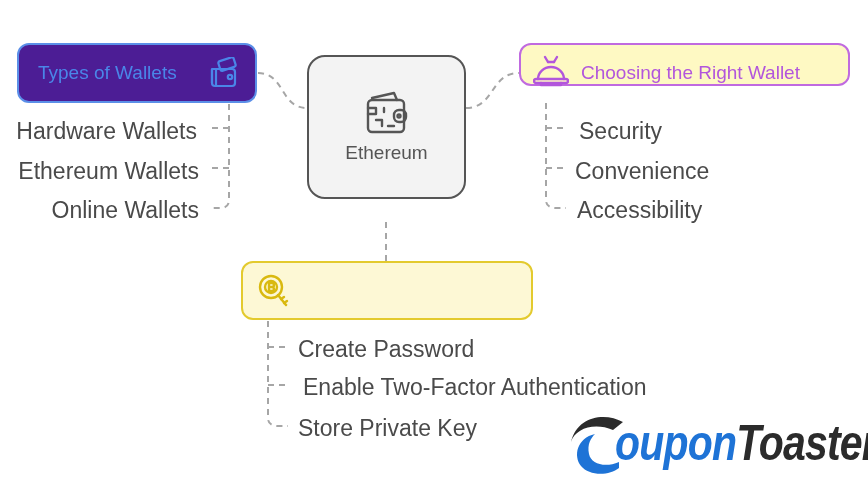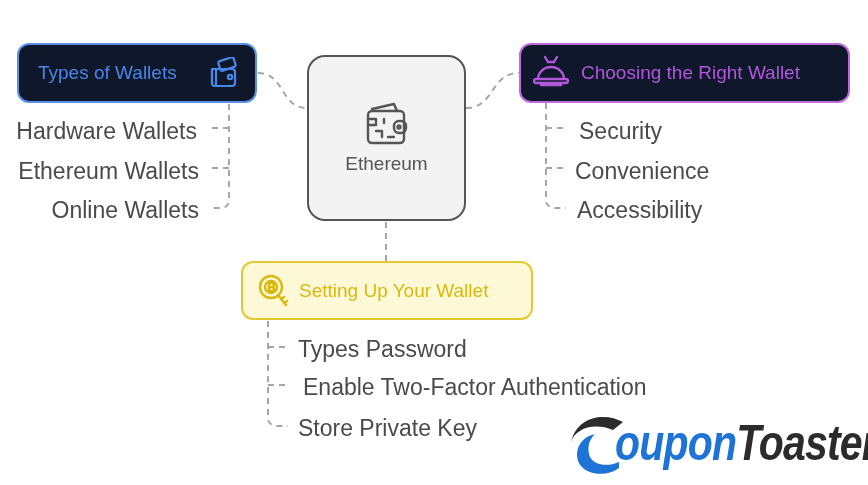--- a/index.html
+++ b/index.html
@@ -1,23 +1,23 @@
 <!DOCTYPE html>
 <html><head>
 <meta charset="utf-8">
 <style>
   html,body{margin:0;padding:0;}
   body{width:868px;height:485px;background:#ffffff;position:relative;overflow:hidden;font-family:"Liberation Sans",sans-serif;}
   .abs{position:absolute;}
   svg.lines{position:absolute;left:0;top:0;}
   .box{position:absolute;box-sizing:border-box;border-radius:12px;display:flex;align-items:center;}
-  .box-types{left:17px;top:43px;width:240px;height:60px;background:#0f172a;border:2px solid #5b8fe8;}
-  .box-choose{left:519px;top:43px;width:331px;height:60px;background:#0f172a;border:2px solid #c06ae0;}
+  .box-types{left:17px;top:43px;width:240px;height:60px;background:#4c1d95;border:2px solid #5b8fe8;}
+  .box-choose{left:519px;top:43px;width:331px;height:43px;background:#fef9c3;border:2px solid #c06ae0;}
   .box-setup{left:241px;top:261px;width:292px;height:59px;background:#fdf8d5;border:2px solid #e3ca2e;}
-  .box-center{left:307px;top:55px;width:159px;height:166px;background:#f3f3f3;border:2px solid #555;border-radius:18px;flex-direction:column;justify-content:center;}
+  .box-center{left:307px;top:55px;width:159px;height:144px;background:#f3f3f3;border:2px solid #555;border-radius:18px;flex-direction:column;justify-content:center;}
   .title{font-size:19px;white-space:nowrap;}
   .t-types{color:#4a86e8;position:absolute;left:19px;top:17px;}
   .t-choose{color:#b256dc;position:absolute;left:60px;top:17px;}
   .t-setup{color:#d9b90f;position:absolute;left:56px;top:17px;}
   .t-center{color:#555;font-size:19px;text-align:center;line-height:25px;margin-top:4px;}
   .item{position:absolute;font-size:23px;color:#4a4a4a;white-space:nowrap;}
   .icon{position:absolute;}
   .logo{position:absolute;left:565px;top:412px;width:295px;height:65px;}
   .logo-text{position:absolute;left:50px;top:2px;font-size:50px;font-weight:bold;font-style:italic;letter-spacing:-1px;font-family:"Liberation Sans",sans-serif;transform:scaleX(0.82);transform-origin:left top;white-space:nowrap;}
   .logo-c{color:#1e73d6;}
@@ -104,23 +104,22 @@
   <svg class="icon" style="left:14px;top:10px" width="34" height="36" viewBox="0 0 34 36">
     <g fill="none" stroke="#d9b90f" stroke-width="2.4" stroke-linecap="round" stroke-linejoin="round">
       <circle cx="14" cy="14" r="11"></circle>
       <circle cx="14" cy="14" r="6"></circle>
       <path d="M12 10 v8 M12 10 h3 a2 2 0 0 1 0 4 h-3 M12 14 h3 a2 2 0 0 1 0 4 h-3"></path>
       <path d="M21 22 l8 10"></path>
         <path d="M24 26 l3 -2"></path>
         <path d="M27 30 l3 -2"></path>
     </g>
   </svg>
-  <span class="title t-setup">Setting Up Your Wallet</span>
 </div>
-<span class="item" style="left:298px;top:336px">Types Password</span>
+<span class="item" style="left:298px;top:336px">Create Password</span>
 <span class="item" style="left:303px;top:374px">Enable Two-Factor Authentication</span>
 <span class="item" style="left:298px;top:415px">Store Private Key</span>
 
 <div class="logo">
   <svg class="abs" style="left:0;top:0" width="62" height="66" viewBox="0 0 62 66">
     <path d="M58 10 C 40 0, 12 4, 6 30 C 10 16, 30 10, 48 18 Z" fill="#2b2b2b"></path>
     <path d="M30 22 C 12 26, 8 44, 16 54 C 24 64, 44 64, 54 56 L 54 50 C 40 56, 26 52, 24 42 C 22 32, 26 26, 30 22 Z" fill="#1e73d6"></path>
   </svg>
   <div class="logo-text"><span class="logo-c">oupon</span><span class="logo-d">Toaster</span></div>
 </div>

